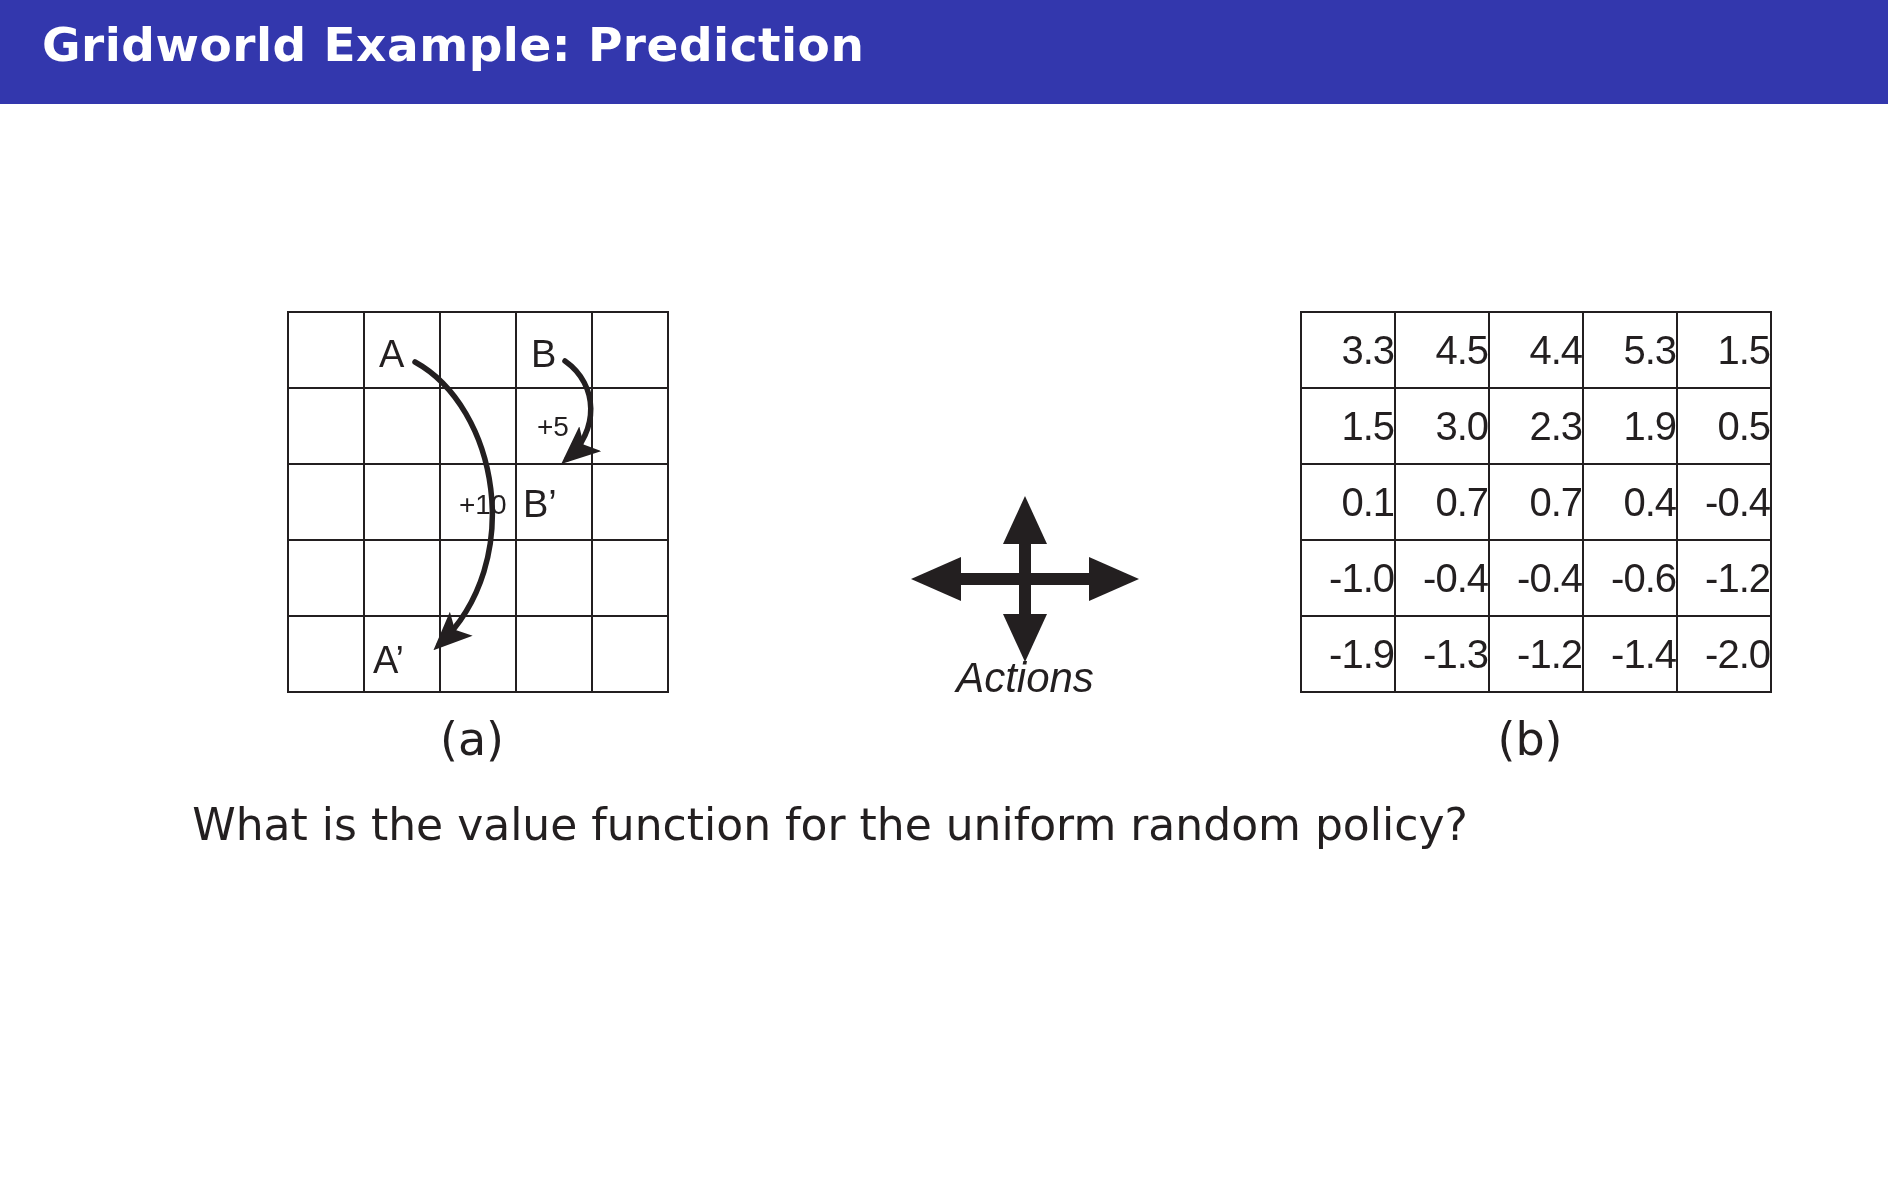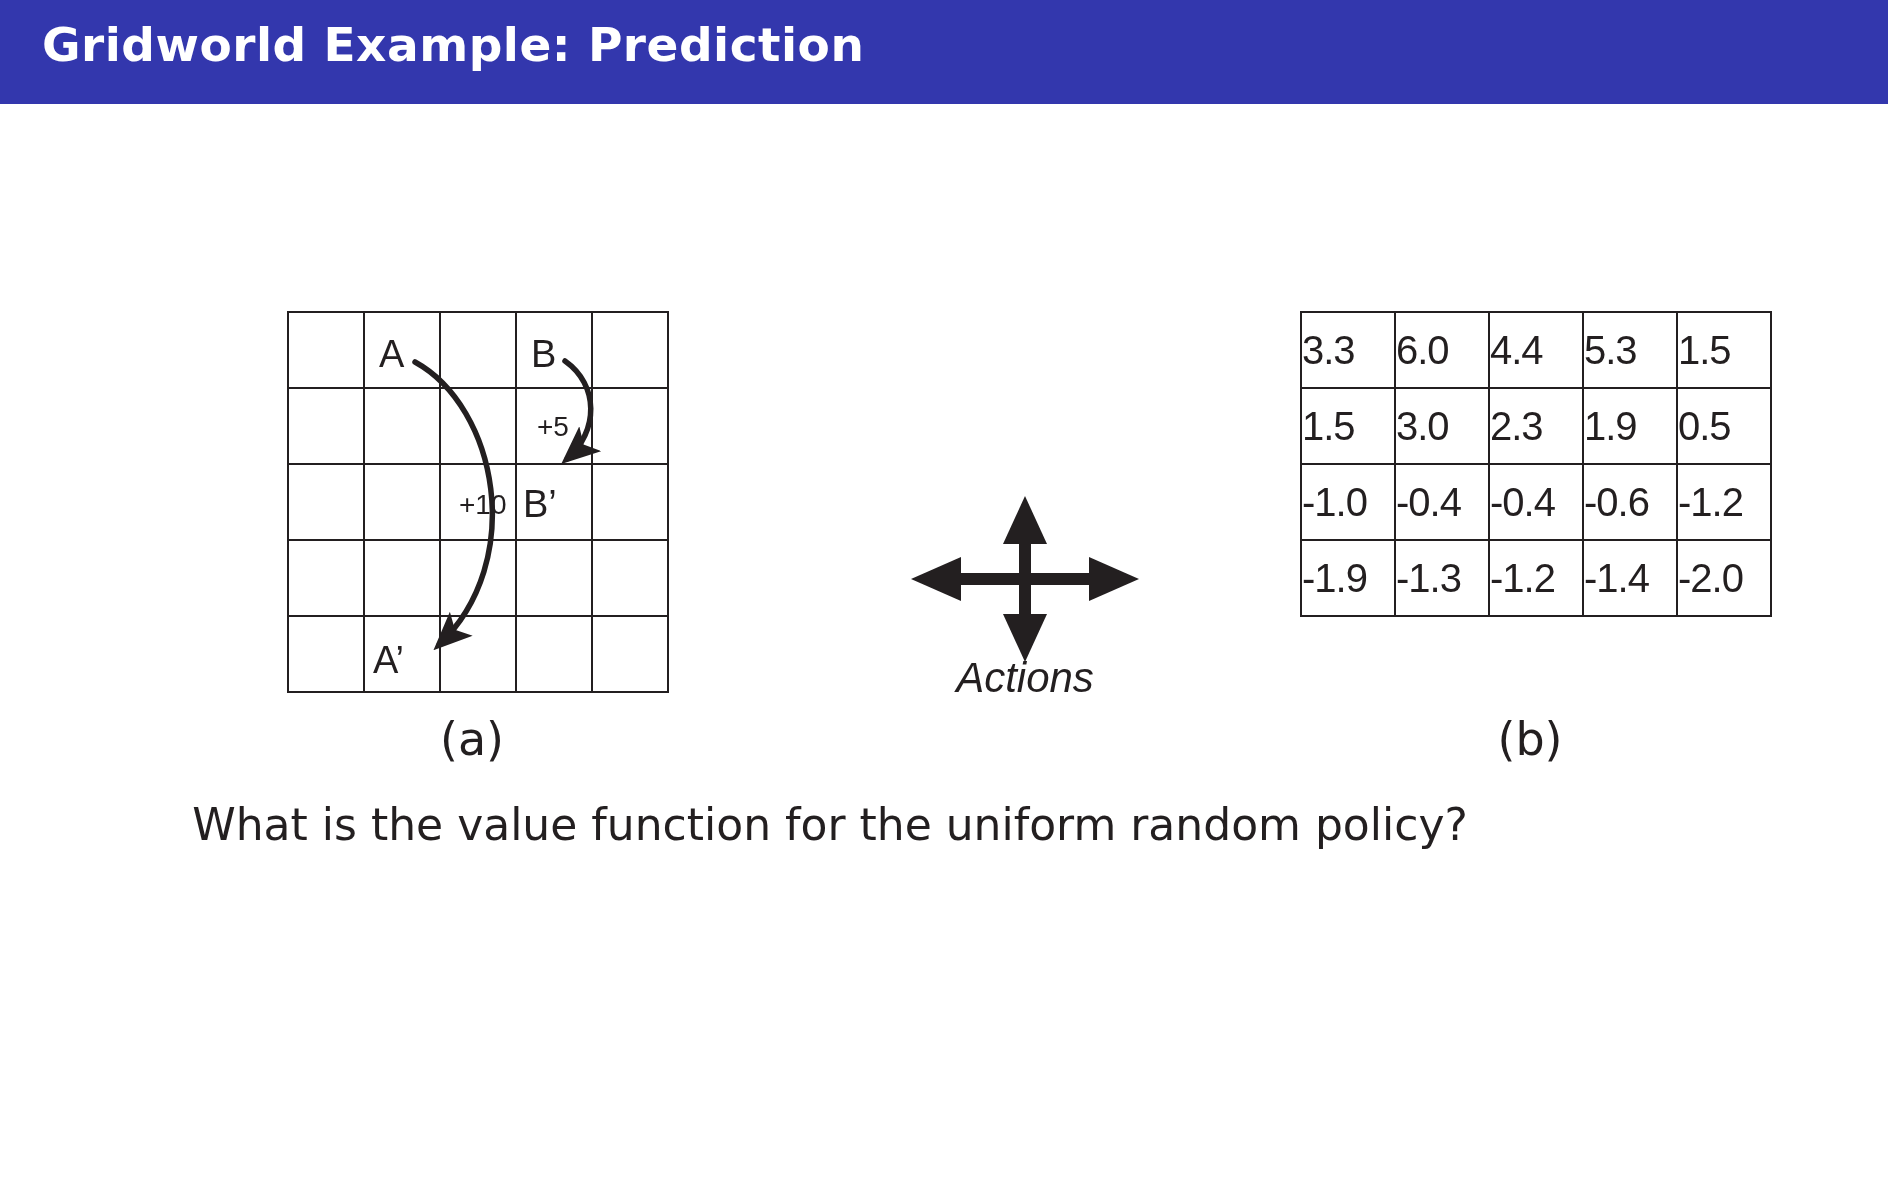--- a/index.html
+++ b/index.html
@@ -123,21 +123,21 @@
   }
   #grid-b-table {
     border-collapse: collapse;
     table-layout: fixed;
   }
   #grid-b-table td {
     border: 2px solid #231f20;
     width: 92px;
     height: 74px;
     padding: 0;
-    text-align: left;
+    text-align: right;
     vertical-align: middle;
     font-family: "Liberation Sans", sans-serif;
     font-size: 40px;
     color: #231f20;
     letter-spacing: -1px;
   }
 
   
   .subcaption {
     position: absolute;
@@ -254,33 +254,40 @@
       <polygon points="244,85 194,63 194,107" fill="#231f20"></polygon>
     </svg>
     <div id="actions-label">Actions</div>
   </div>
 
   <div id="figure-b">
     <table id="grid-b-table">
       <tbody>
         <tr>
           <td>3.3</td>
-          <td>6.0</td>
+          <td>4.5</td>
           <td>4.4</td>
           <td>5.3</td>
           <td>1.5</td>
         </tr>
         <tr>
           <td>1.5</td>
           <td>3.0</td>
           <td>2.3</td>
           <td>1.9</td>
           <td>0.5</td>
         </tr>
         <tr>
+          <td>0.1</td>
+          <td>0.7</td>
+          <td>0.7</td>
+          <td>0.4</td>
+          <td>-0.4</td>
+        </tr>
+        <tr>
           <td>-1.0</td>
           <td>-0.4</td>
           <td>-0.4</td>
           <td>-0.6</td>
           <td>-1.2</td>
         </tr>
         <tr>
           <td>-1.9</td>
           <td>-1.3</td>
           <td>-1.2</td>

